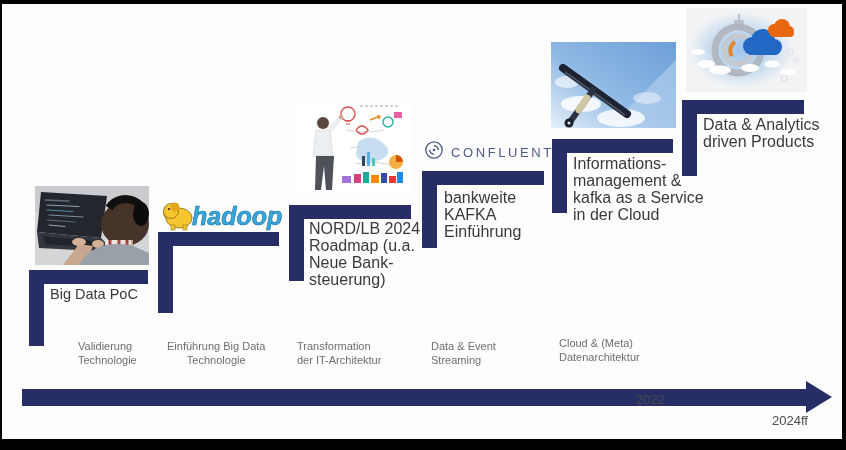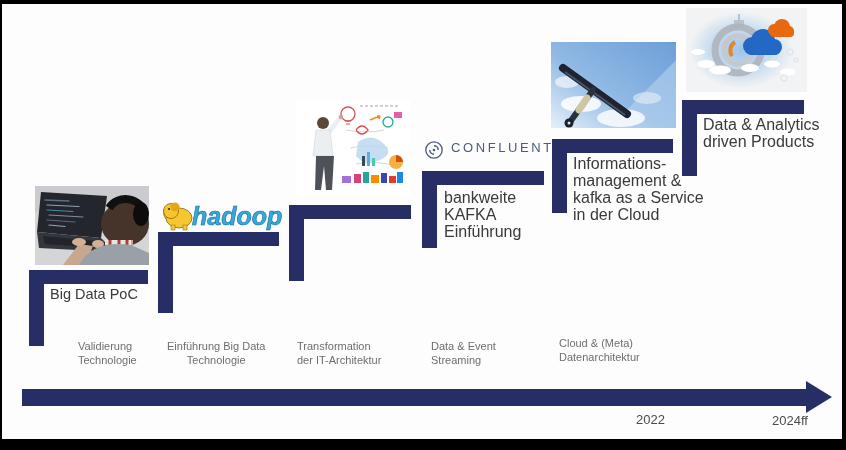--- a/index.html
+++ b/index.html
@@ -34,42 +34,42 @@
   
   .s3-top{left:289px;top:205px;width:122px;height:14px;}
   .s3-vert{left:289px;top:205px;width:15px;height:76px;}
   .s3-title{left:309px;top:220px;}
   .s3-img{left:296px;top:100px;}
   .s3-sub{left:297px;top:339px;}
   
   .s4-top{left:422px;top:171px;width:122px;height:14px;}
   .s4-vert{left:422px;top:171px;width:15px;height:77px;}
   .s4-title{left:444px;top:189px;}
-  .s4-logo{left:424px;top:140px;display:flex;align-items:flex-start;gap:7px;position:absolute;}
+  .s4-logo{left:424px;top:140px;display:flex;align-items:flex-end;gap:7px;position:absolute;}
   .s4-sub{left:431px;top:339px;}
   
   .s5-top{left:552px;top:139px;width:121px;height:14px;}
   .s5-vert{left:552px;top:139px;width:15px;height:74px;}
   .s5-title{left:573px;top:155px;}
   .s5-img{left:551px;top:42px;}
   .s5-sub{left:559px;top:336px;}
   
   .s6-top{left:682px;top:100px;width:122px;height:14px;}
   .s6-vert{left:682px;top:100px;width:15px;height:76px;}
   .s6-title{left:703px;top:116px;}
   .s6-img{left:686px;top:8px;}
   .s6-sub{left:702px;top:329px;}
 
   .conf-text{font-size:13px;letter-spacing:2.6px;color:#4d5b82;}
 
   .arrow-body{position:absolute;left:22px;top:389px;width:786px;height:17px;background:#272e66;}
   .arrow-head{position:absolute;left:806px;top:381px;width:0;height:0;
               border-left:26px solid #272e66;border-top:16px solid transparent;border-bottom:16px solid transparent;}
   .y2018{left:38px;top:436px;}
-  .y2022{left:636px;top:412px;}
+  .y2022{left:636px;top:392px;}
   .y2024{left:772px;top:413px;}
 </style>
 </head>
 <body>
 
 <div class="stage">
   <div class="slide-bg"></div>
 
   <svg class="photo s1-img" width="114" height="79" viewBox="0 0 114 79">
     <rect width="114" height="79" fill="#d4d5d7"></rect>
@@ -149,20 +149,24 @@
     <rect x="101" y="72" width="6" height="11" fill="#1e88e5"></rect>
     <rect x="46" y="76" width="9" height="7" fill="#8a4fd0" opacity="0.8"></rect>
     <circle cx="27" cy="23" r="6" fill="#5c483a"></circle>
     <path d="M33,32 L44,18" stroke="#eceff1" stroke-width="5" stroke-linecap="round"></path>
     <circle cx="45" cy="17" r="2.2" fill="#c9a78e"></circle>
     <path d="M20,30 h14 l3,26 h-20 z" fill="#eceff1" stroke="#c9ced4" stroke-width="0.5"></path>
     <path d="M20,56 h18 l-2,34 h-6 l-2,-24 -3,24 h-6 z" fill="#4e5258"></path>
   </svg>
   <div class="bar s3-top"></div>
   <div class="bar s3-vert"></div>
+  <div class="title s3-title">NORD/LB 2024
+Roadmap (u.a.
+Neue Bank-
+steuerung)</div>
   <div class="sub s3-sub">Transformation
 der IT-Architektur</div>
 
   <div class="s4-logo">
     <svg width="20" height="20" viewBox="0 0 20 20">
       <circle cx="10" cy="10" r="8.2" fill="none" stroke="#4d5b82" stroke-width="1.3"></circle>
       <path d="M10,5.8 a4.2,4.2 0 0 1 4.2,4.2" stroke="#4d5b82" stroke-width="1.5" fill="none"></path>
       <path d="M10,14.2 a4.2,4.2 0 0 1 -4.2,-4.2" stroke="#4d5b82" stroke-width="1.5" fill="none"></path>
       <circle cx="10" cy="10" r="1.3" fill="#4d5b82"></circle>
     </svg>

